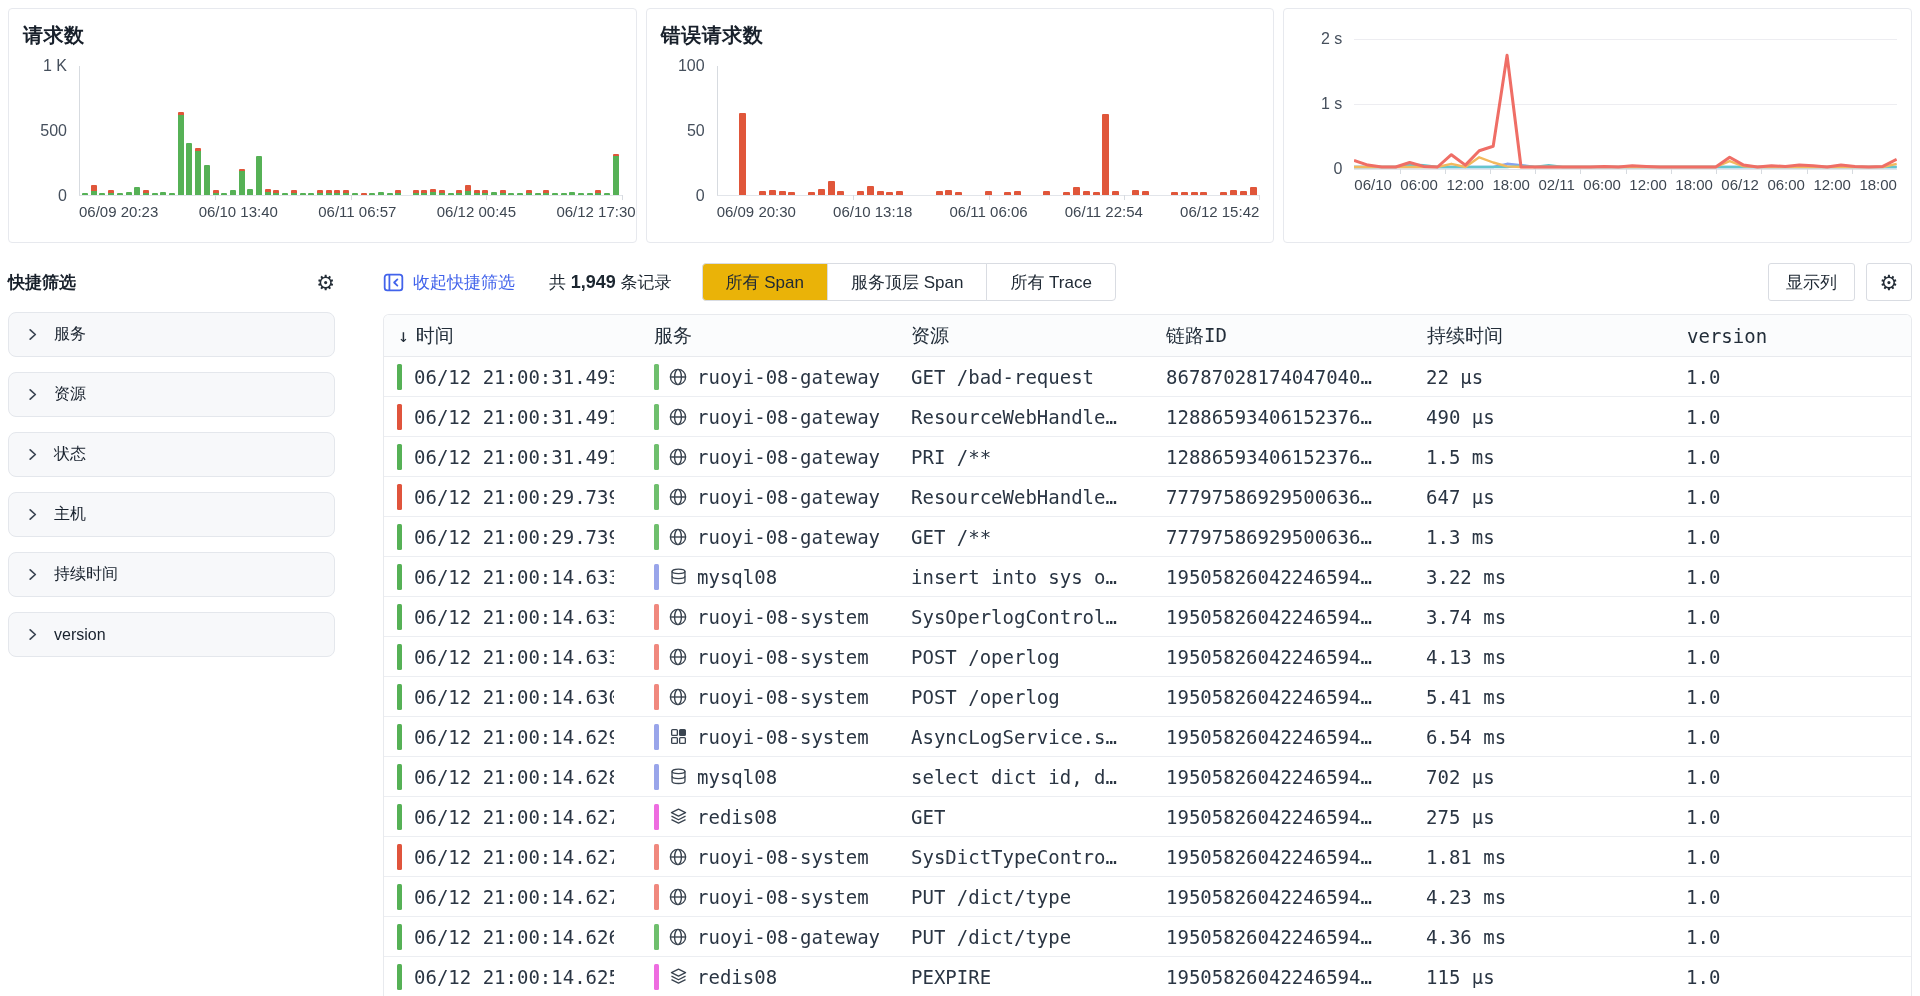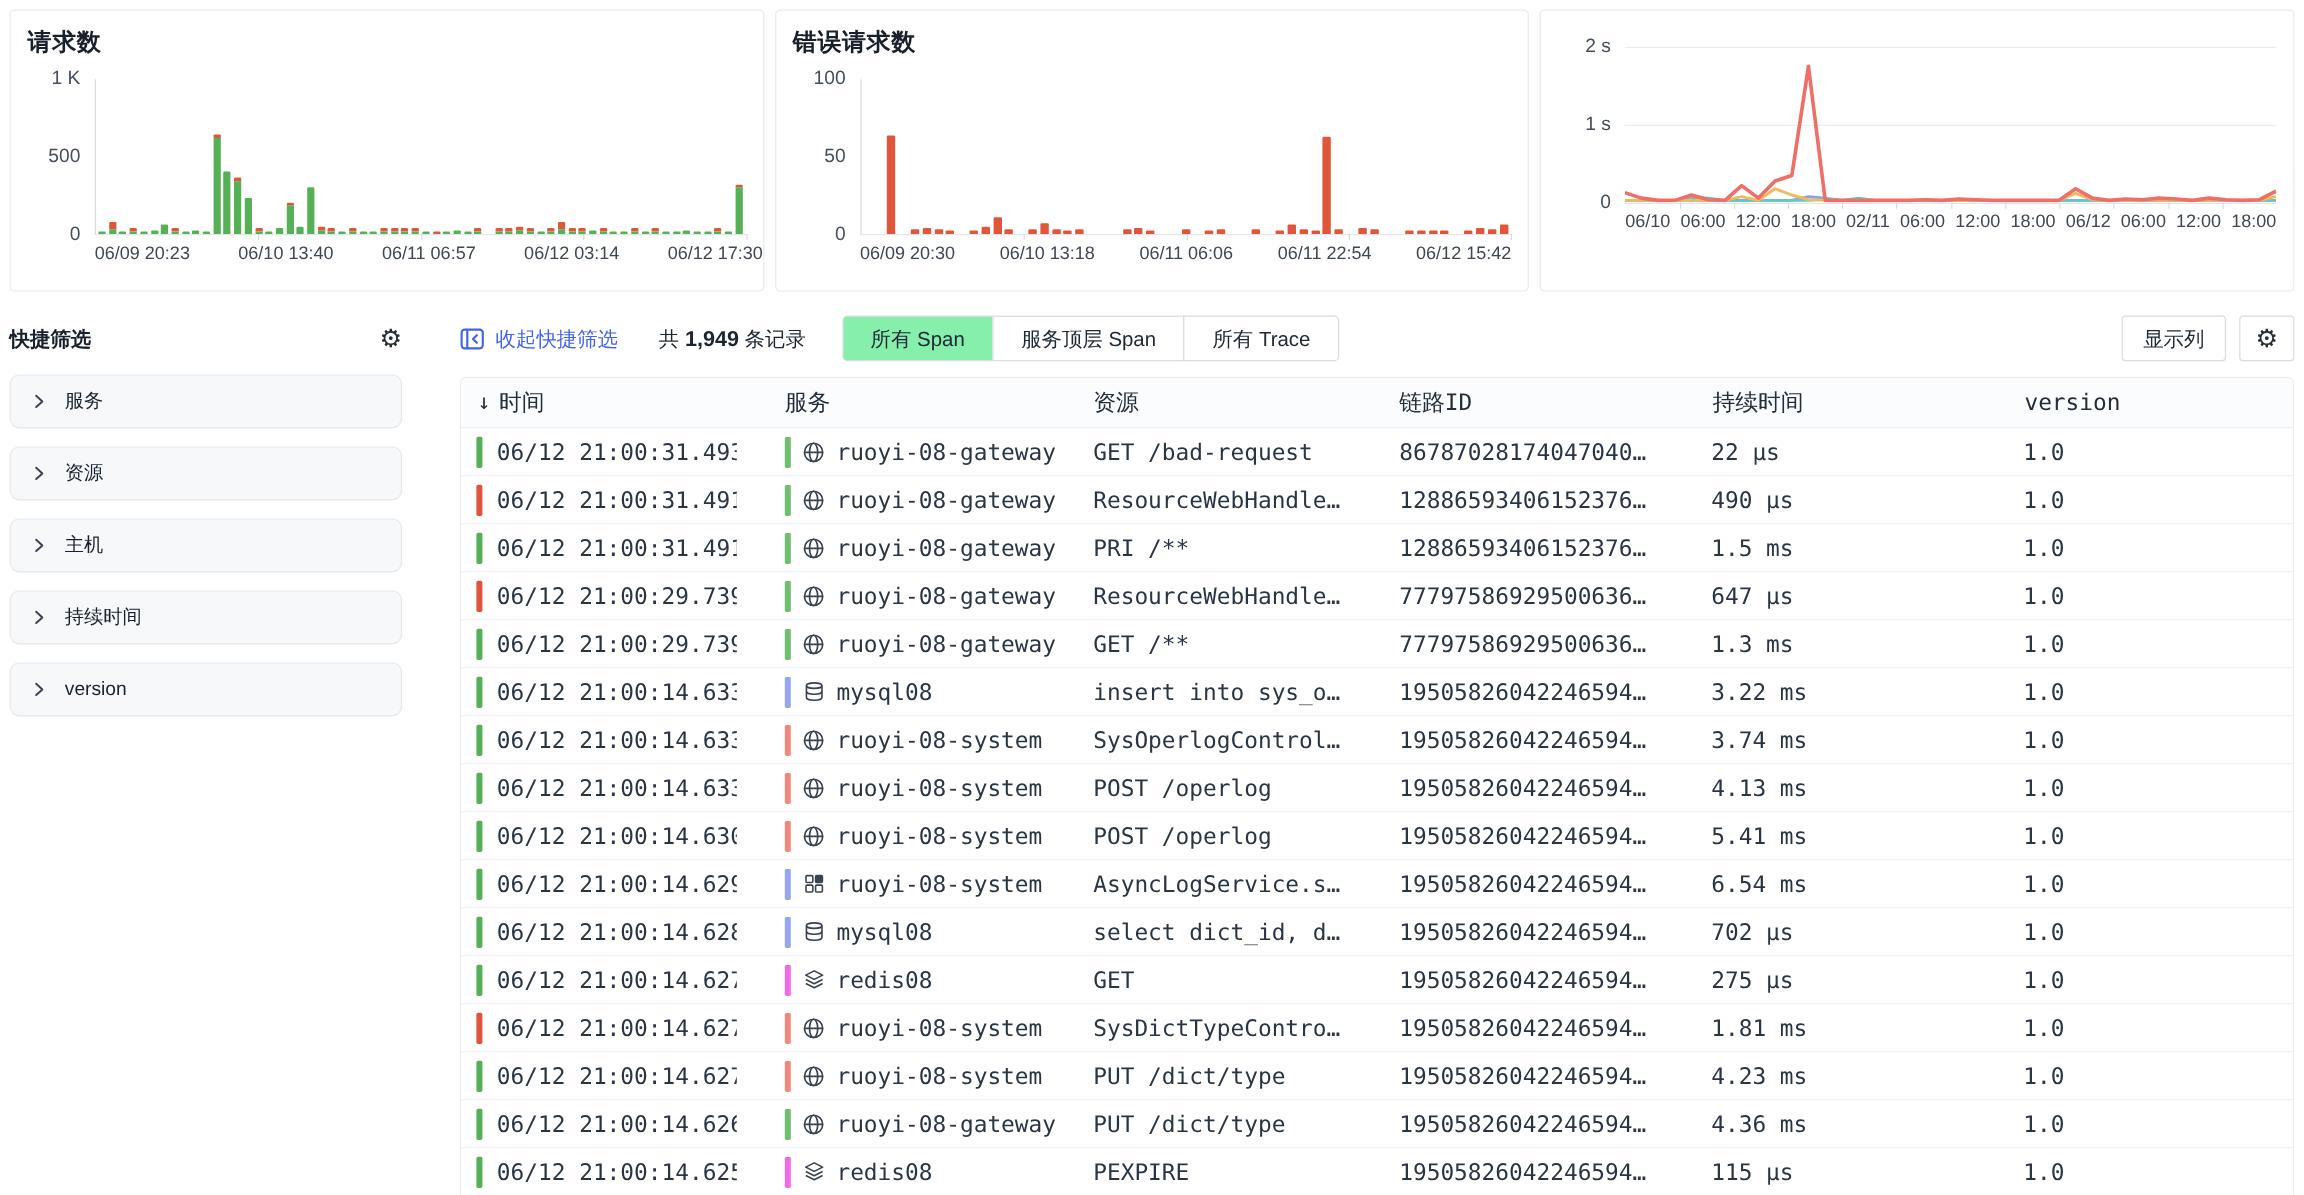--- a/index.html
+++ b/index.html
@@ -48,21 +48,21 @@
   .collapse-link { display:flex; align-items:center; gap:9px; color:#4263eb;
     font-size:17px; cursor:pointer; }
   .records { margin-left:34px; font-size:17px; color:#1c2630; white-space:nowrap; }
   .records b { font-size:18px; }
   .tabs { display:flex; margin-left:30px; }
   .tab { height:38px; padding:0 23px; display:flex; align-items:center;
     border:1px solid #d9dce2; background:#fff; font-size:17px; color:#202a35;
     margin-left:-1px; cursor:pointer; white-space:nowrap; }
   .tab:first-child { border-radius:4px 0 0 4px; margin-left:0; }
   .tab:last-child { border-radius:0 4px 4px 0; }
-  .tab.active { background:#86efac; }
+  .tab.active { background:#eab308; }
   .toolbar-spacer { flex:1; }
   .btn { height:38px; border:1px solid #d9dce2; border-radius:3px; background:#fff;
     display:flex; align-items:center; justify-content:center; font-size:17px;
     color:#202a35; cursor:pointer; }
   .btn-columns { padding:0 17px; }
   .btn-gear { width:46px; margin-left:11px; font-size:20px; }
 
   
   .table { margin-top:12px; border:1px solid #e8eaee; border-bottom:none;
     border-radius:6px 6px 0 0; overflow:hidden; background:#fff; }
@@ -318,21 +318,21 @@
       <div class="tick" style="left: 25%;"></div>
           <div class="tick" style="left: 50%;"></div>
           <div class="tick" style="left: 75%;"></div>
           <div class="tick" style="left: 100%;"></div>
         </div>
     </div>
     <div class="x-labels" id="xl-req" style="margin-right:-14px;">
         <span>06/09 20:23</span>
         <span>06/10 13:40</span>
         <span>06/11 06:57</span>
-        <span>06/12 03:14</span>
+        <span>06/12 00:45</span>
         <span>06/12 17:30</span>
       </div>
   </div>
 
   <div class="panel">
     <div class="panel-title">错误请求数</div>
     <div class="chart-body">
       <div class="y-col">
         <span class="y-tick t0">100</span>
         <span class="y-tick t1">50</span>
@@ -550,20 +550,26 @@
         <div class="filter-item">
           <svg width="15" height="15" viewBox="0 0 16 16">
             <polyline points="5.5,3 11,8 5.5,13" fill="none" stroke="#3b4553" stroke-width="1.8" stroke-linecap="round" stroke-linejoin="round"></polyline>
           </svg>
           <span class="filter-label">资源</span>
         </div>
         <div class="filter-item">
           <svg width="15" height="15" viewBox="0 0 16 16">
             <polyline points="5.5,3 11,8 5.5,13" fill="none" stroke="#3b4553" stroke-width="1.8" stroke-linecap="round" stroke-linejoin="round"></polyline>
           </svg>
+          <span class="filter-label">状态</span>
+        </div>
+        <div class="filter-item">
+          <svg width="15" height="15" viewBox="0 0 16 16">
+            <polyline points="5.5,3 11,8 5.5,13" fill="none" stroke="#3b4553" stroke-width="1.8" stroke-linecap="round" stroke-linejoin="round"></polyline>
+          </svg>
           <span class="filter-label">主机</span>
         </div>
         <div class="filter-item">
           <svg width="15" height="15" viewBox="0 0 16 16">
             <polyline points="5.5,3 11,8 5.5,13" fill="none" stroke="#3b4553" stroke-width="1.8" stroke-linecap="round" stroke-linejoin="round"></polyline>
           </svg>
           <span class="filter-label">持续时间</span>
         </div>
         <div class="filter-item">
           <svg width="15" height="15" viewBox="0 0 16 16">

